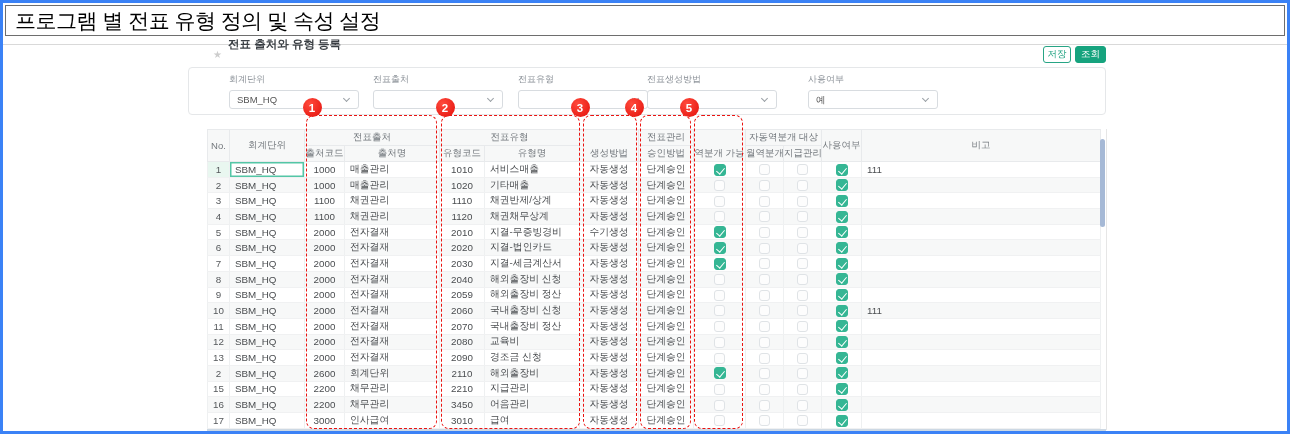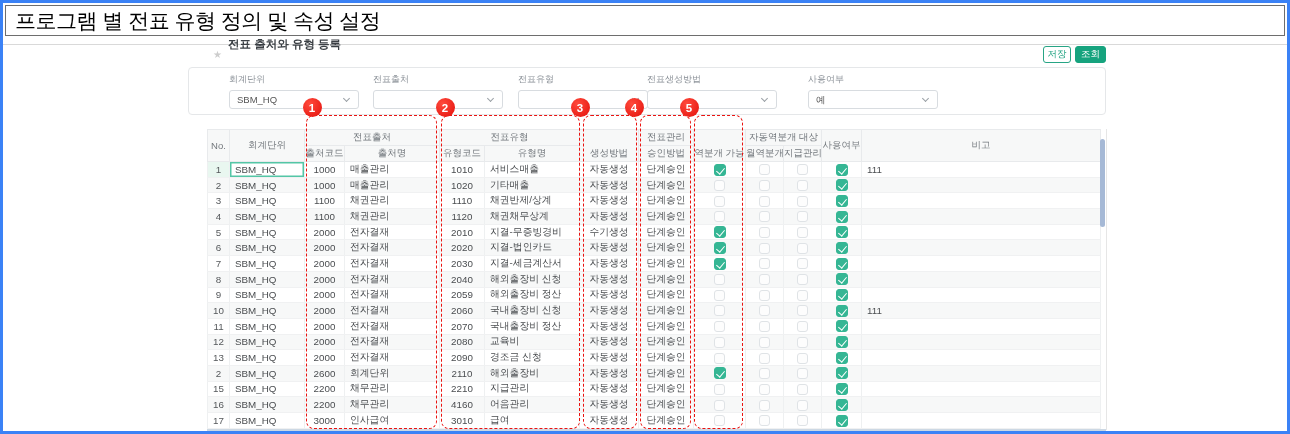--- a/index.html
+++ b/index.html
@@ -395,21 +395,21 @@
             <td class="c"><span class="cb"></span></td>
             <td class="c"><span class="cb"></span></td>
             <td class="c"><span class="cb checked"></span></td>
             <td class="l"></td>
           </tr>
           <tr class="even">
             <td class="c no">16</td>
             <td class="l unit">SBM_HQ</td>
             <td class="c">2200</td>
             <td class="l">채무관리</td>
-            <td class="c">4160</td>
+            <td class="c">3450</td>
             <td class="l">어음관리</td>
             <td class="c">자동생성</td>
             <td class="c">단계승인</td>
             <td class="c"><span class="cb"></span></td>
             <td class="c"><span class="cb"></span></td>
             <td class="c"><span class="cb"></span></td>
             <td class="c"><span class="cb checked"></span></td>
             <td class="l"></td>
           </tr>
           <tr class="odd">

